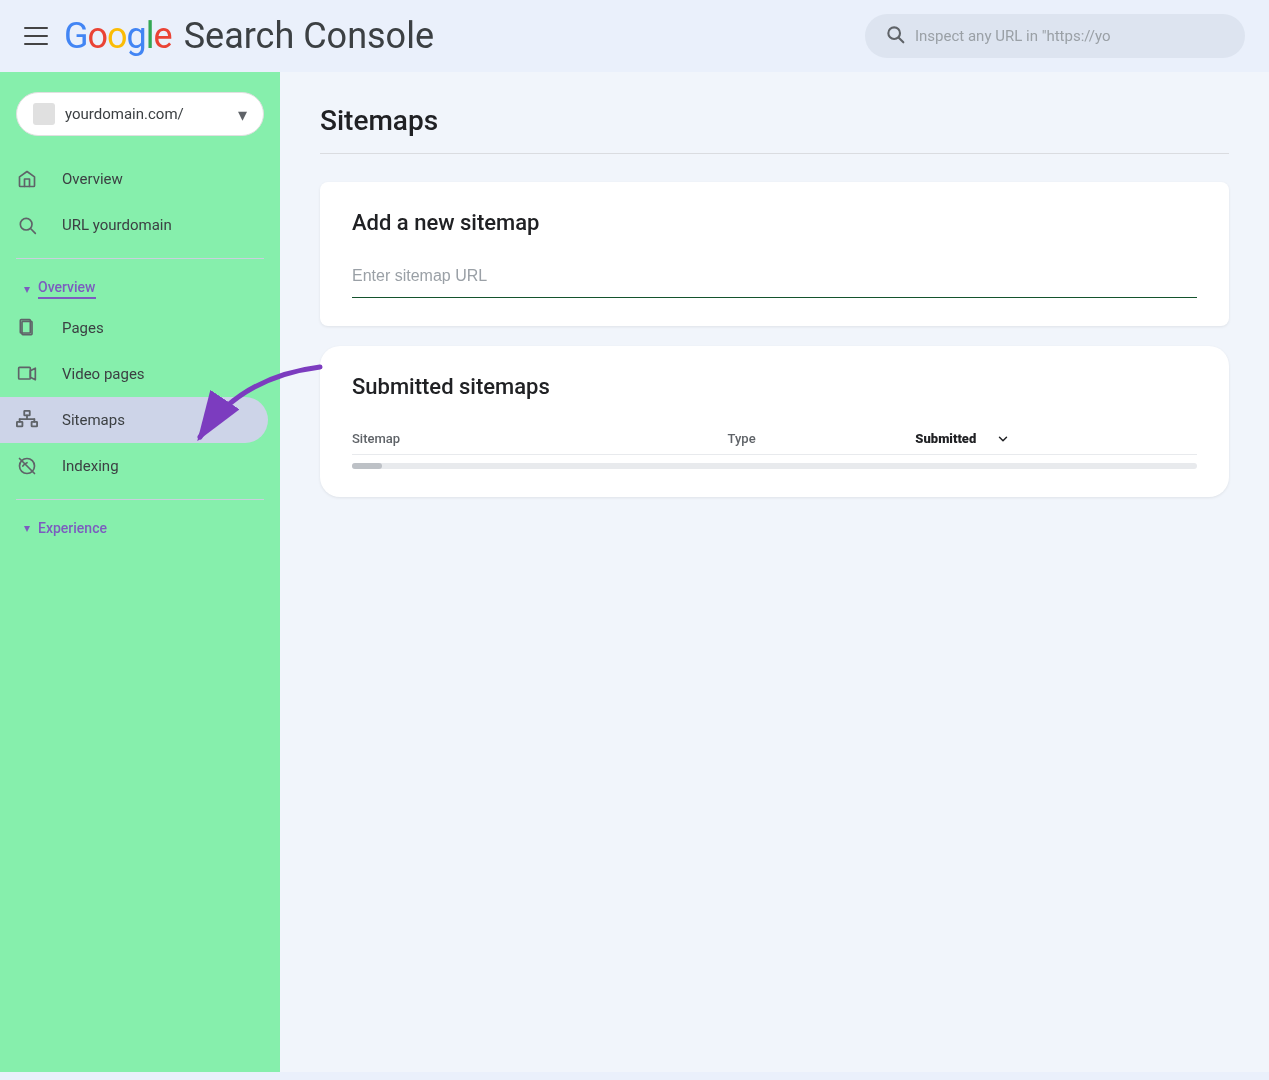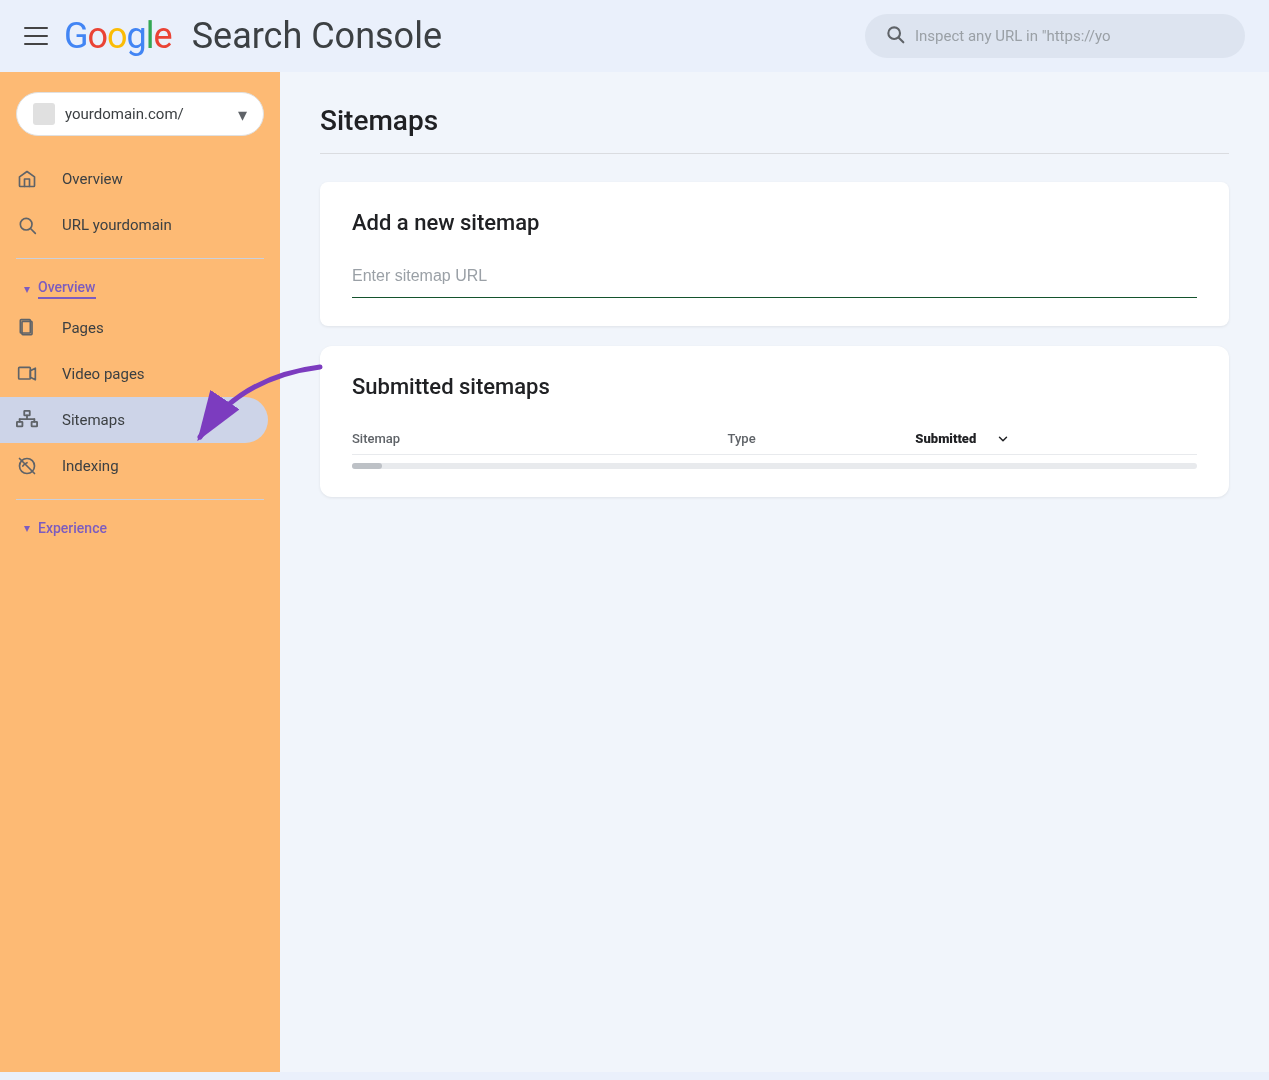--- a/index.html
+++ b/index.html
@@ -30,21 +30,21 @@
     }
     .hamburger span {
       display: block;
       height: 2px;
       background: #444;
       border-radius: 2px;
     }
     .logo {
       display: flex;
       align-items: center;
-      gap: 16px;
+      gap: 8px;
     }
     .logo-google {
       font-size: 36px;
       font-weight: 400;
       letter-spacing: -1px;
     }
     .g-blue { color: #4285F4; }
     .g-red { color: #EA4335; }
     .g-yellow { color: #FBBC05; }
     .g-green { color: #34A853; }
@@ -75,21 +75,21 @@
 
     
     .layout {
       display: flex;
       height: calc(1080px - 80px);
     }
 
     
     .sidebar {
       width: 280px;
-      background: #fdba74;
+      background: #86efac;
       padding: 20px 0;
       flex-shrink: 0;
     }
     .domain-selector {
       margin: 0 16px 20px 16px;
       display: flex;
       align-items: center;
       gap: 10px;
       background: white;
       border-radius: 28px;
@@ -204,21 +204,21 @@
       background: transparent;
       outline: none;
     }
     .sitemap-input::placeholder {
       color: #9aa0a6;
     }
 
     
     .submitted-card {
       background: white;
-      border-radius: 12px;
+      border-radius: 20px;
       padding: 28px 32px;
       box-shadow: 0 1px 3px rgba(0,0,0,0.08);
     }
     .submitted-title {
       font-size: 22px;
       font-weight: 500;
       color: #202124;
       margin-bottom: 24px;
     }
     .table-header {

